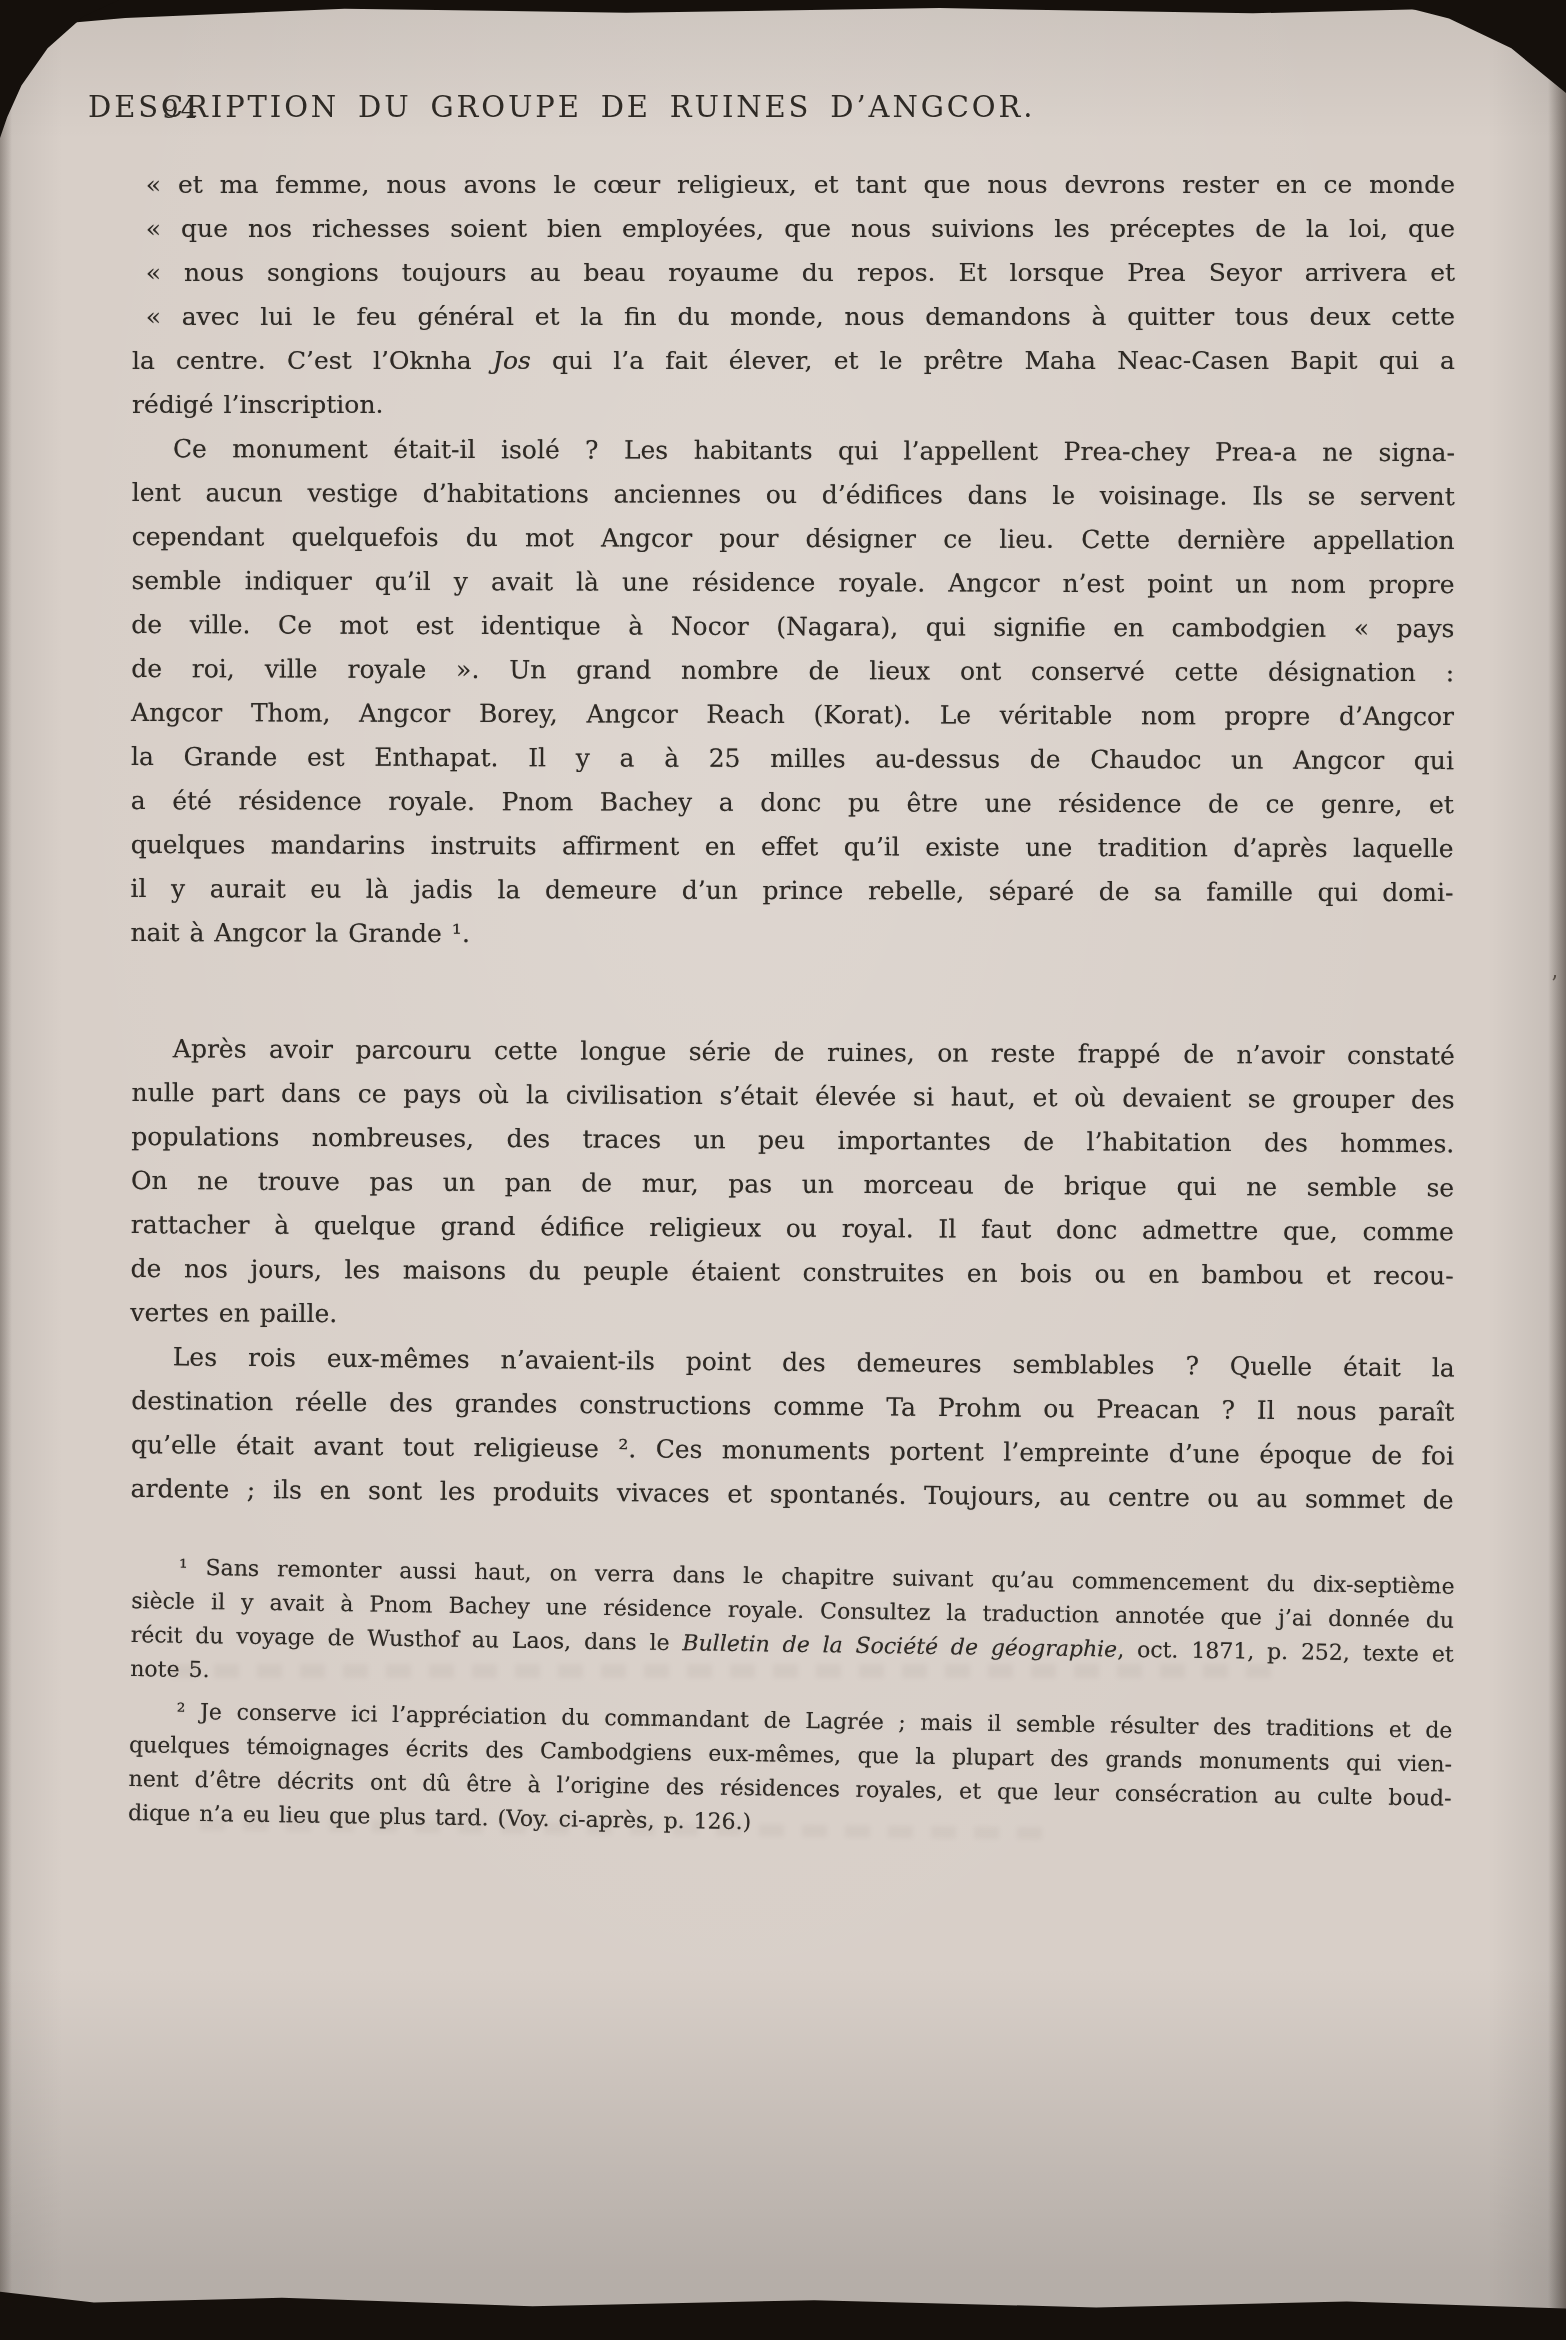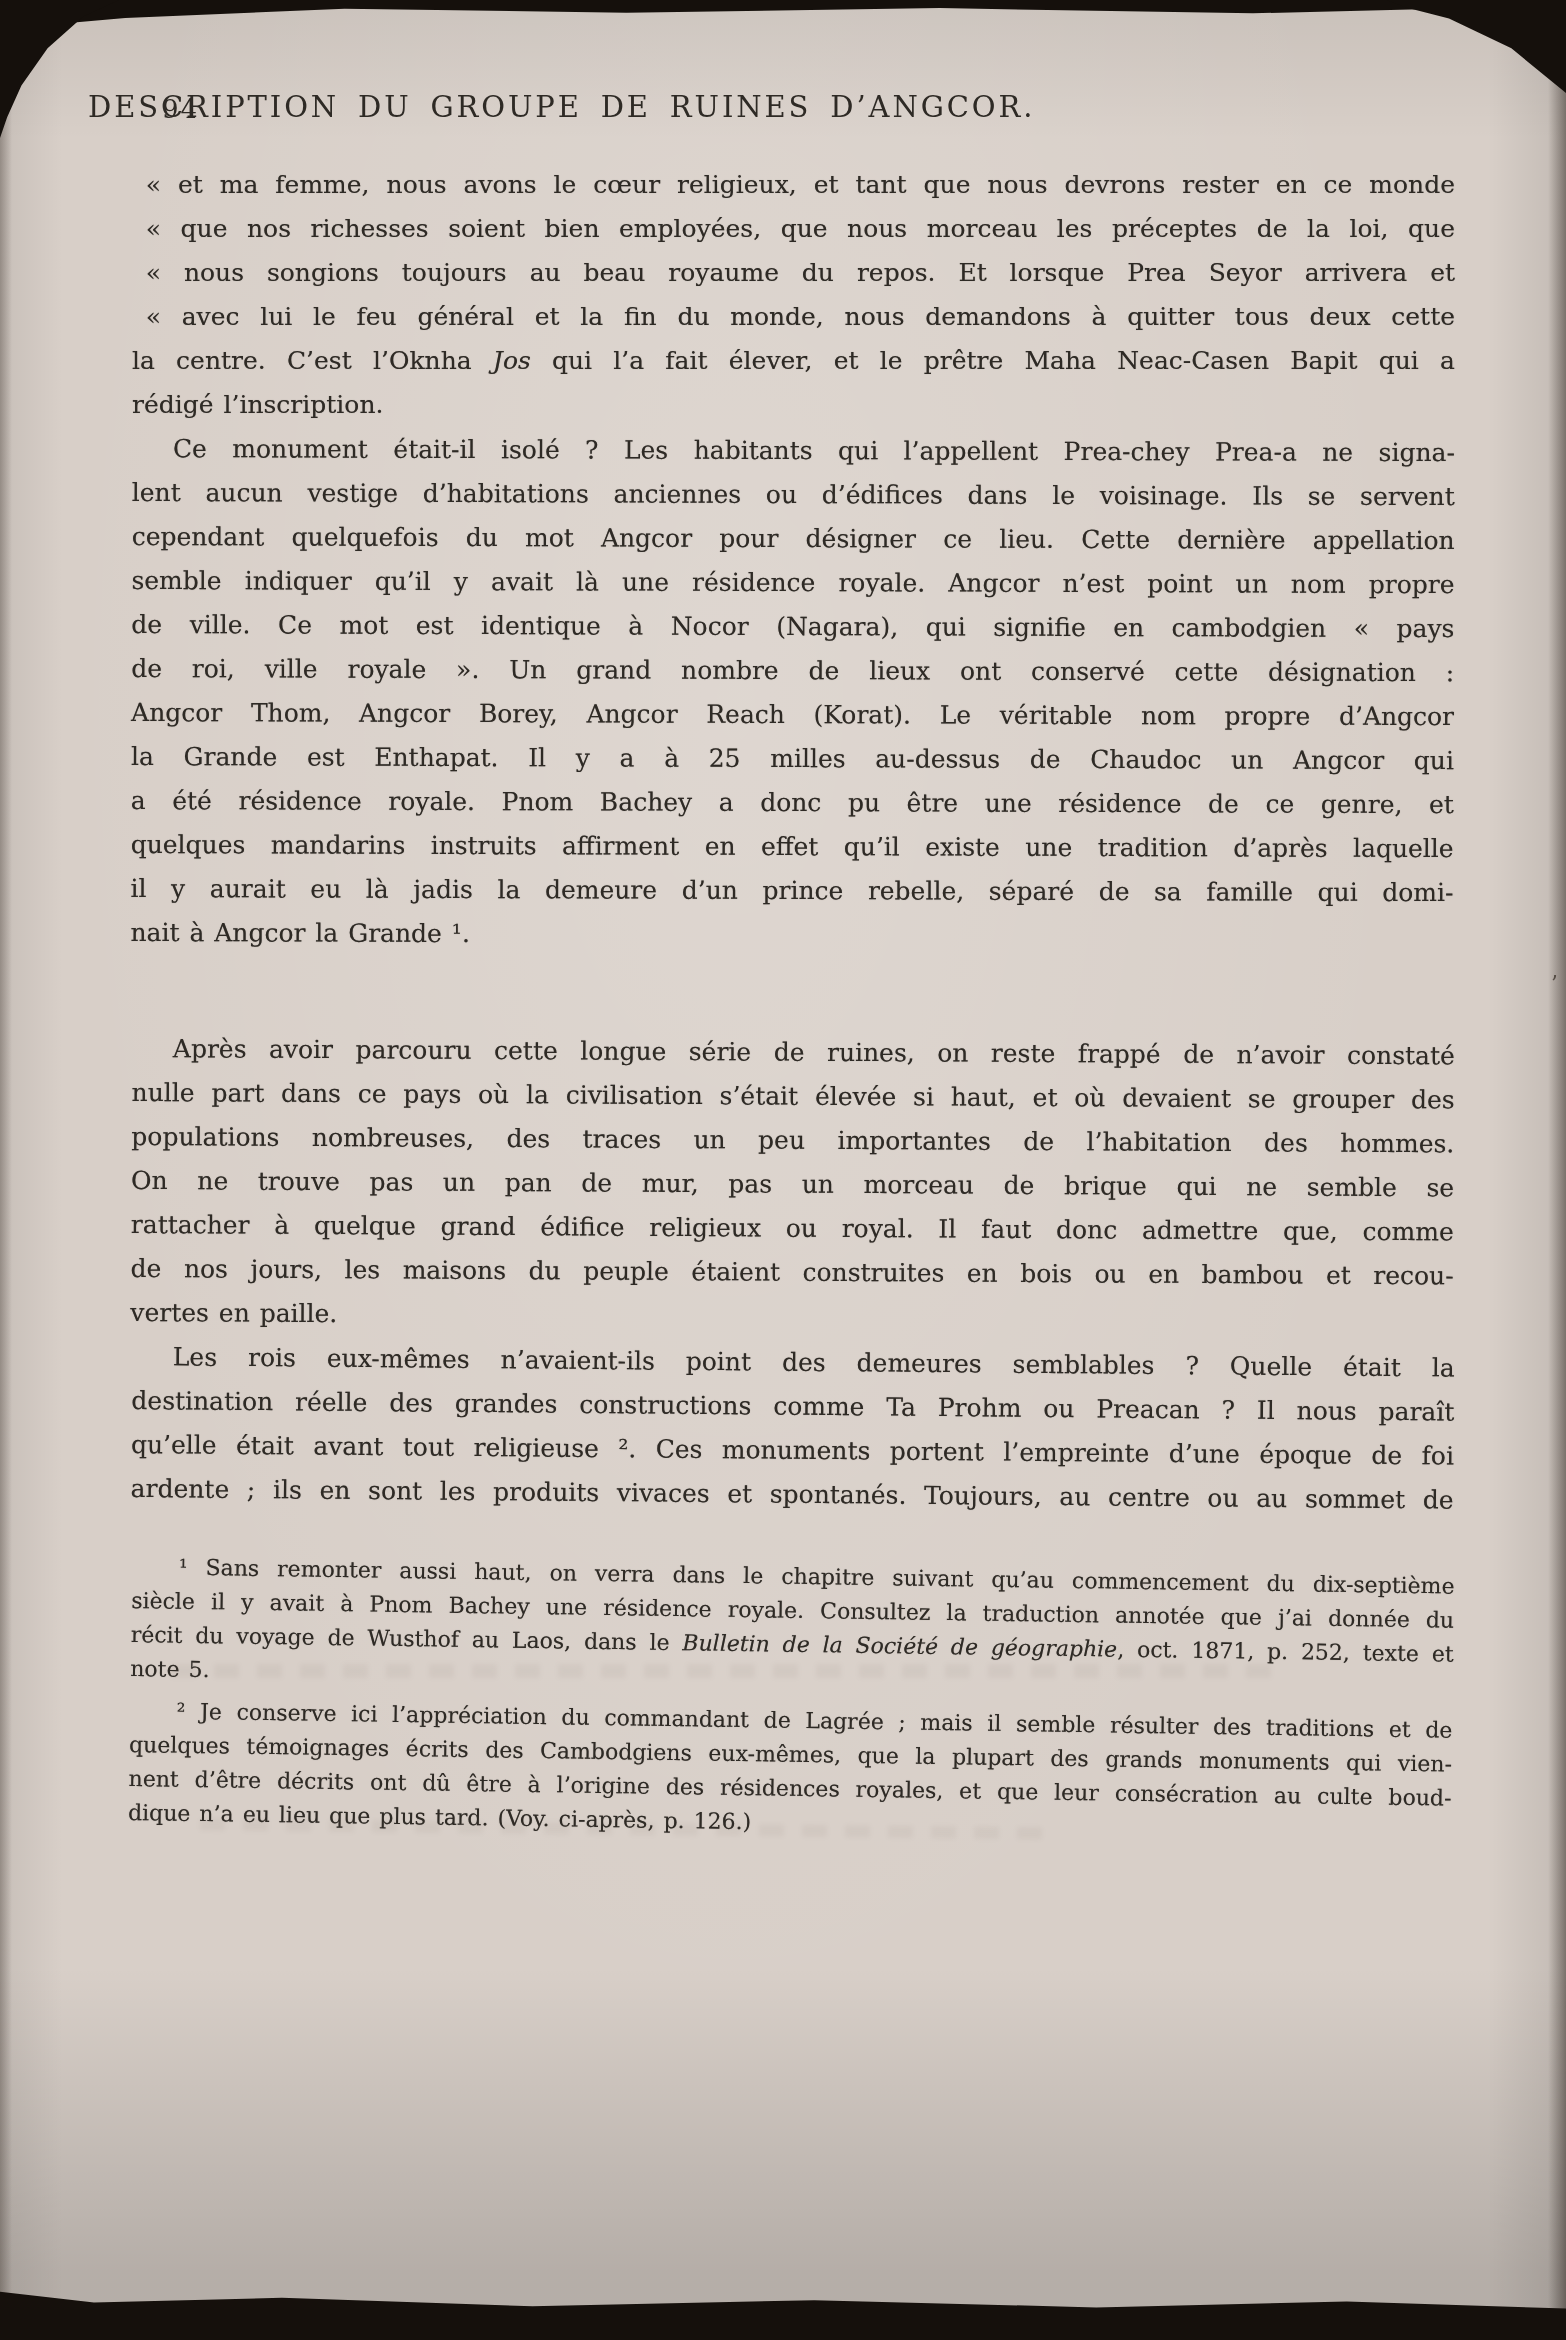--- a/index.html
+++ b/index.html
@@ -65,21 +65,21 @@
   <div class="content">
     <div class="page-header">
       <span class="pagenum">94</span>
       <div class="title">DESCRIPTION DU GROUPE DE RUINES D’ANGCOR.</div>
     </div>
 
     <div class="bodytext">
 
       <div class="para">
         <div class="line q">« et ma femme, nous avons le cœur religieux, et tant que nous devrons rester en ce monde</div>
-        <div class="line q">« que nos richesses soient bien employées, que nous morceau les préceptes de la loi, que</div>
+        <div class="line q">« que nos richesses soient bien employées, que nous suivions les préceptes de la loi, que</div>
         <div class="line q">« nous songions toujours au beau royaume du repos. Et lorsque Prea Seyor arrivera et</div>
         <div class="line q">« avec lui le feu général et la fin du monde, nous demandons à quitter tous deux cette</div>
       </div>
 
       <div class="para">
         <div class="line"><span>la centre. C’est l’Oknha </span><i>Jos</i><span> qui l’a fait élever, et le prêtre Maha Neac-Casen Bapit qui a</span></div>
         <div class="line last">rédigé l’inscription.</div>
       </div>
 
       <div class="para tilt1">

